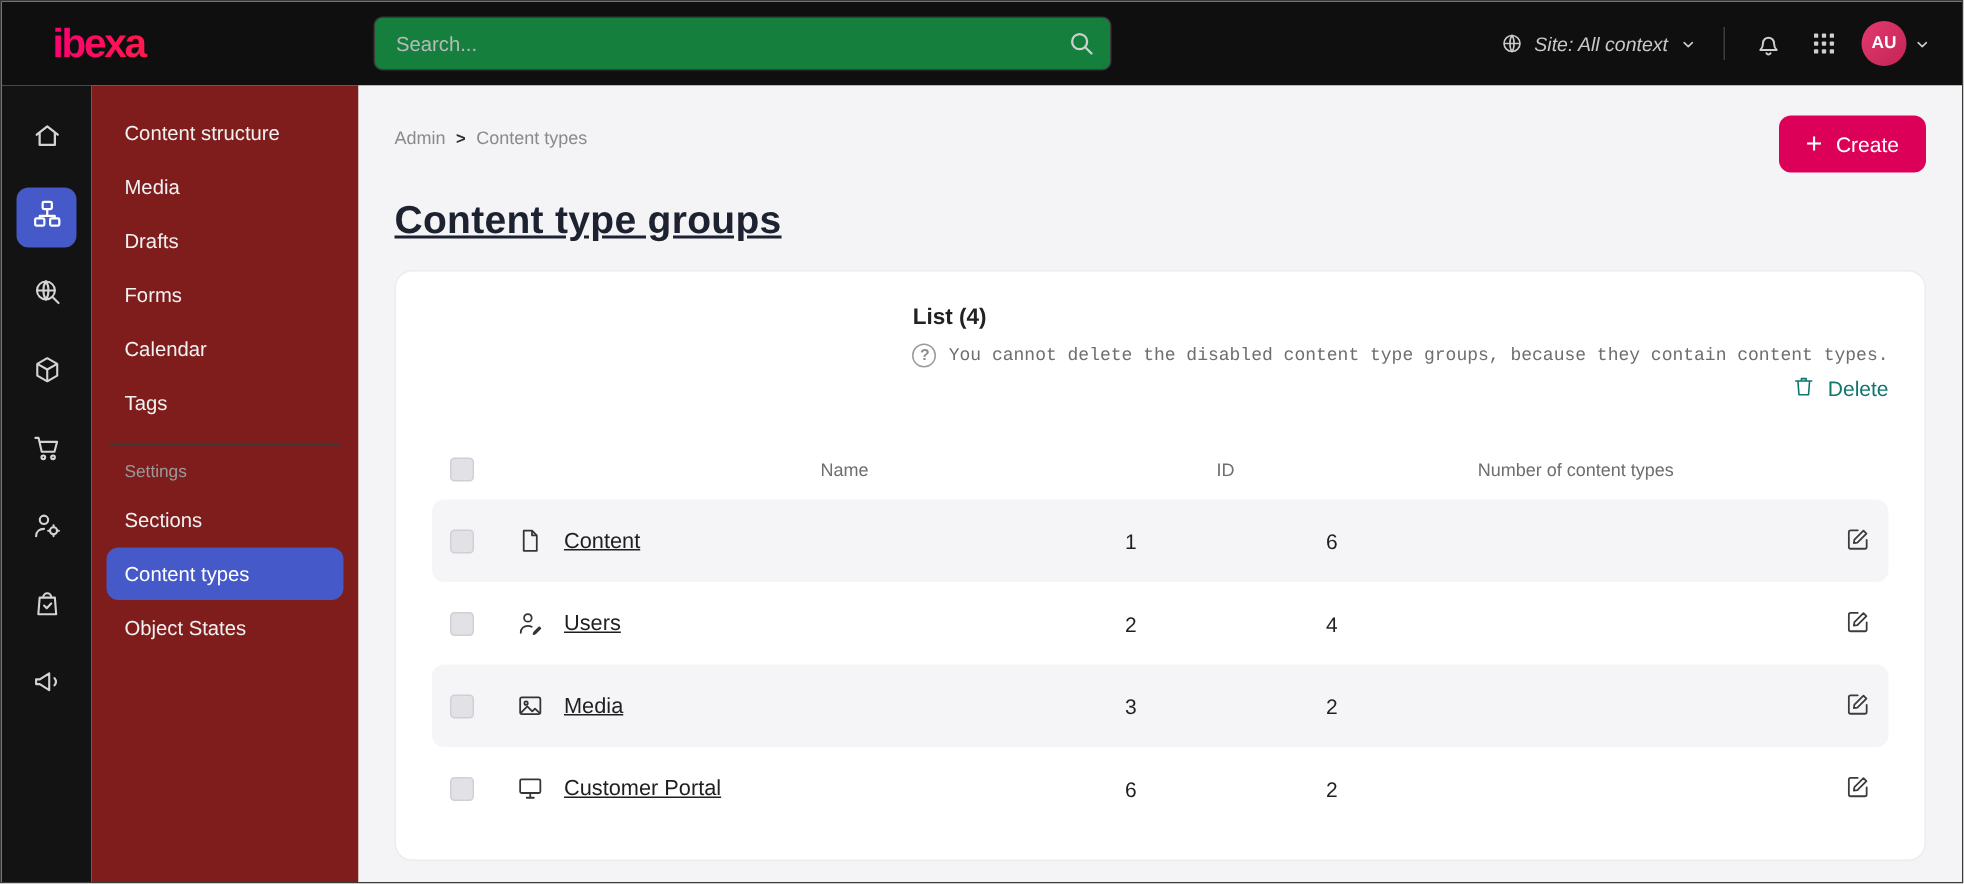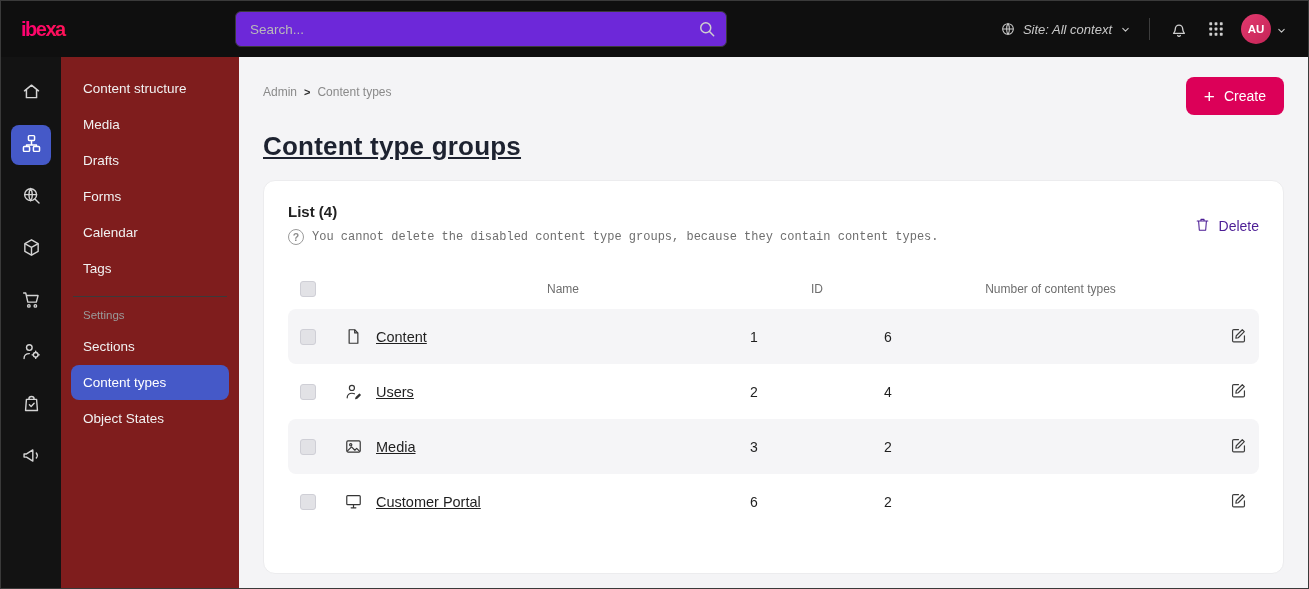--- a/index.html
+++ b/index.html
@@ -5,29 +5,29 @@
   * { box-sizing: border-box; margin: 0; padding: 0; }
   body { font-family: "Liberation Sans", sans-serif; background:#fff; }
   .screen {
     width:1309px; height:589px; border:1px solid #3a3a3a;
     display:flex; flex-direction:column; overflow:hidden; background:#f4f4f6;
   }
 
   
   .topbar { flex:0 0 56px; background:#0f0f0f; display:flex; align-items:center; padding:0 20px; }
   .brand {
-    width:214px; font-size:20px; font-weight:bold; letter-spacing:-1.5px;
+    width:214px; font-size:27px; font-weight:bold; letter-spacing:-1.5px;
     background:linear-gradient(90deg,#ff0073,#ff4d00 85%);
     -webkit-background-clip:text; background-clip:text; color:transparent;
-    cursor:pointer; user-select:none;
+    cursor:pointer; user-select:none;margin-left:14px;
   }
   .search-wrap { flex:1; display:flex; justify-content:flex-start; }
   .search-box { position:relative; width:492px; }
   .search-box input {
-    width:100%; height:36px; background:#6d28d9; border:1px solid #3a3a3a; border-radius:6px;
+    width:100%; height:36px; background:#15803d; border:1px solid #3a3a3a; border-radius:6px;
     color:#ddd; font-size:13.5px; padding:0 40px 0 14px; outline:none;
     font-family:"Liberation Sans",sans-serif;
   }
   .search-box input::placeholder { color:#b9b9b9; }
   .search-box .mag { position:absolute; right:10px; top:8px; width:20px; height:20px; color:#cfcfcf; cursor:pointer; }
 
   .top-right { display:flex; align-items:center; gap:13px; color:#c9c9c9; }
   .site-ctx { display:flex; align-items:center; gap:7px; font-size:13px; cursor:pointer;font-style:italic; }
   .icon-16 { width:16px; height:16px; display:block; }
   .icon-20 { width:20px; height:20px; display:block; }
@@ -63,30 +63,30 @@
   .breadcrumb a { color:#8a8a8a; text-decoration:none; cursor:pointer; }
   .create-btn {
     background:#dc0058; color:#fff; border:none; border-radius:8px; height:38px; padding:0 18px;
     font-size:14px; display:flex; align-items:center; gap:9px; cursor:pointer;
     font-family:"Liberation Sans",sans-serif;
   }
   .create-btn .plus { font-size:19px; font-weight:400; line-height:1; }
   .page-title { font-size:26px; font-weight:700; color:#1d2230; margin:16px 0 18px; letter-spacing:.2px;text-decoration:underline; }
 
   .card { background:#fff; border:1px solid #ececee; border-radius:12px; padding:22px 24px; height:394px; }
-  .card-header { display:flex; justify-content:space-between; align-items:center; }
+  .card-header { display:flex; justify-content:space-between; align-items:flex-end;flex-direction:column; }
   .list-title { font-size:15px; font-weight:700; color:#222; }
   .info-row { display:flex; align-items:center; gap:8px; margin-top:9px; }
   .q-icon {
     width:16px; height:16px; border:1.4px solid #9b9b9b; border-radius:50%; color:#8d8d8d;
     font-size:10.5px; font-weight:bold; display:flex; align-items:center; justify-content:center; flex:0 0 16px;
   }
   .info-text { font-size:12px; color:#6e6e6e;font-family:Liberation Mono, monospace; }
   .delete-btn {
-    display:flex; align-items:center; gap:8px; background:none; border:none; color:#4c1d95;
+    display:flex; align-items:center; gap:8px; background:none; border:none; color:#0f766e;
     font-size:14px; margin-top:4px; cursor:default; font-family:"Liberation Sans",sans-serif;
   }
   .delete-btn svg { width:17px; height:17px; }
 
   .table { margin-top:24px; }
   .trow {
     display:grid; grid-template-columns:44px 32px 374px 134px 1fr 42px;
     align-items:center; min-height:55px; border-radius:8px; padding-left:12px;
   }
   .thead { min-height:40px; font-size:12px; color:#6e6e6e;text-align:center; }

